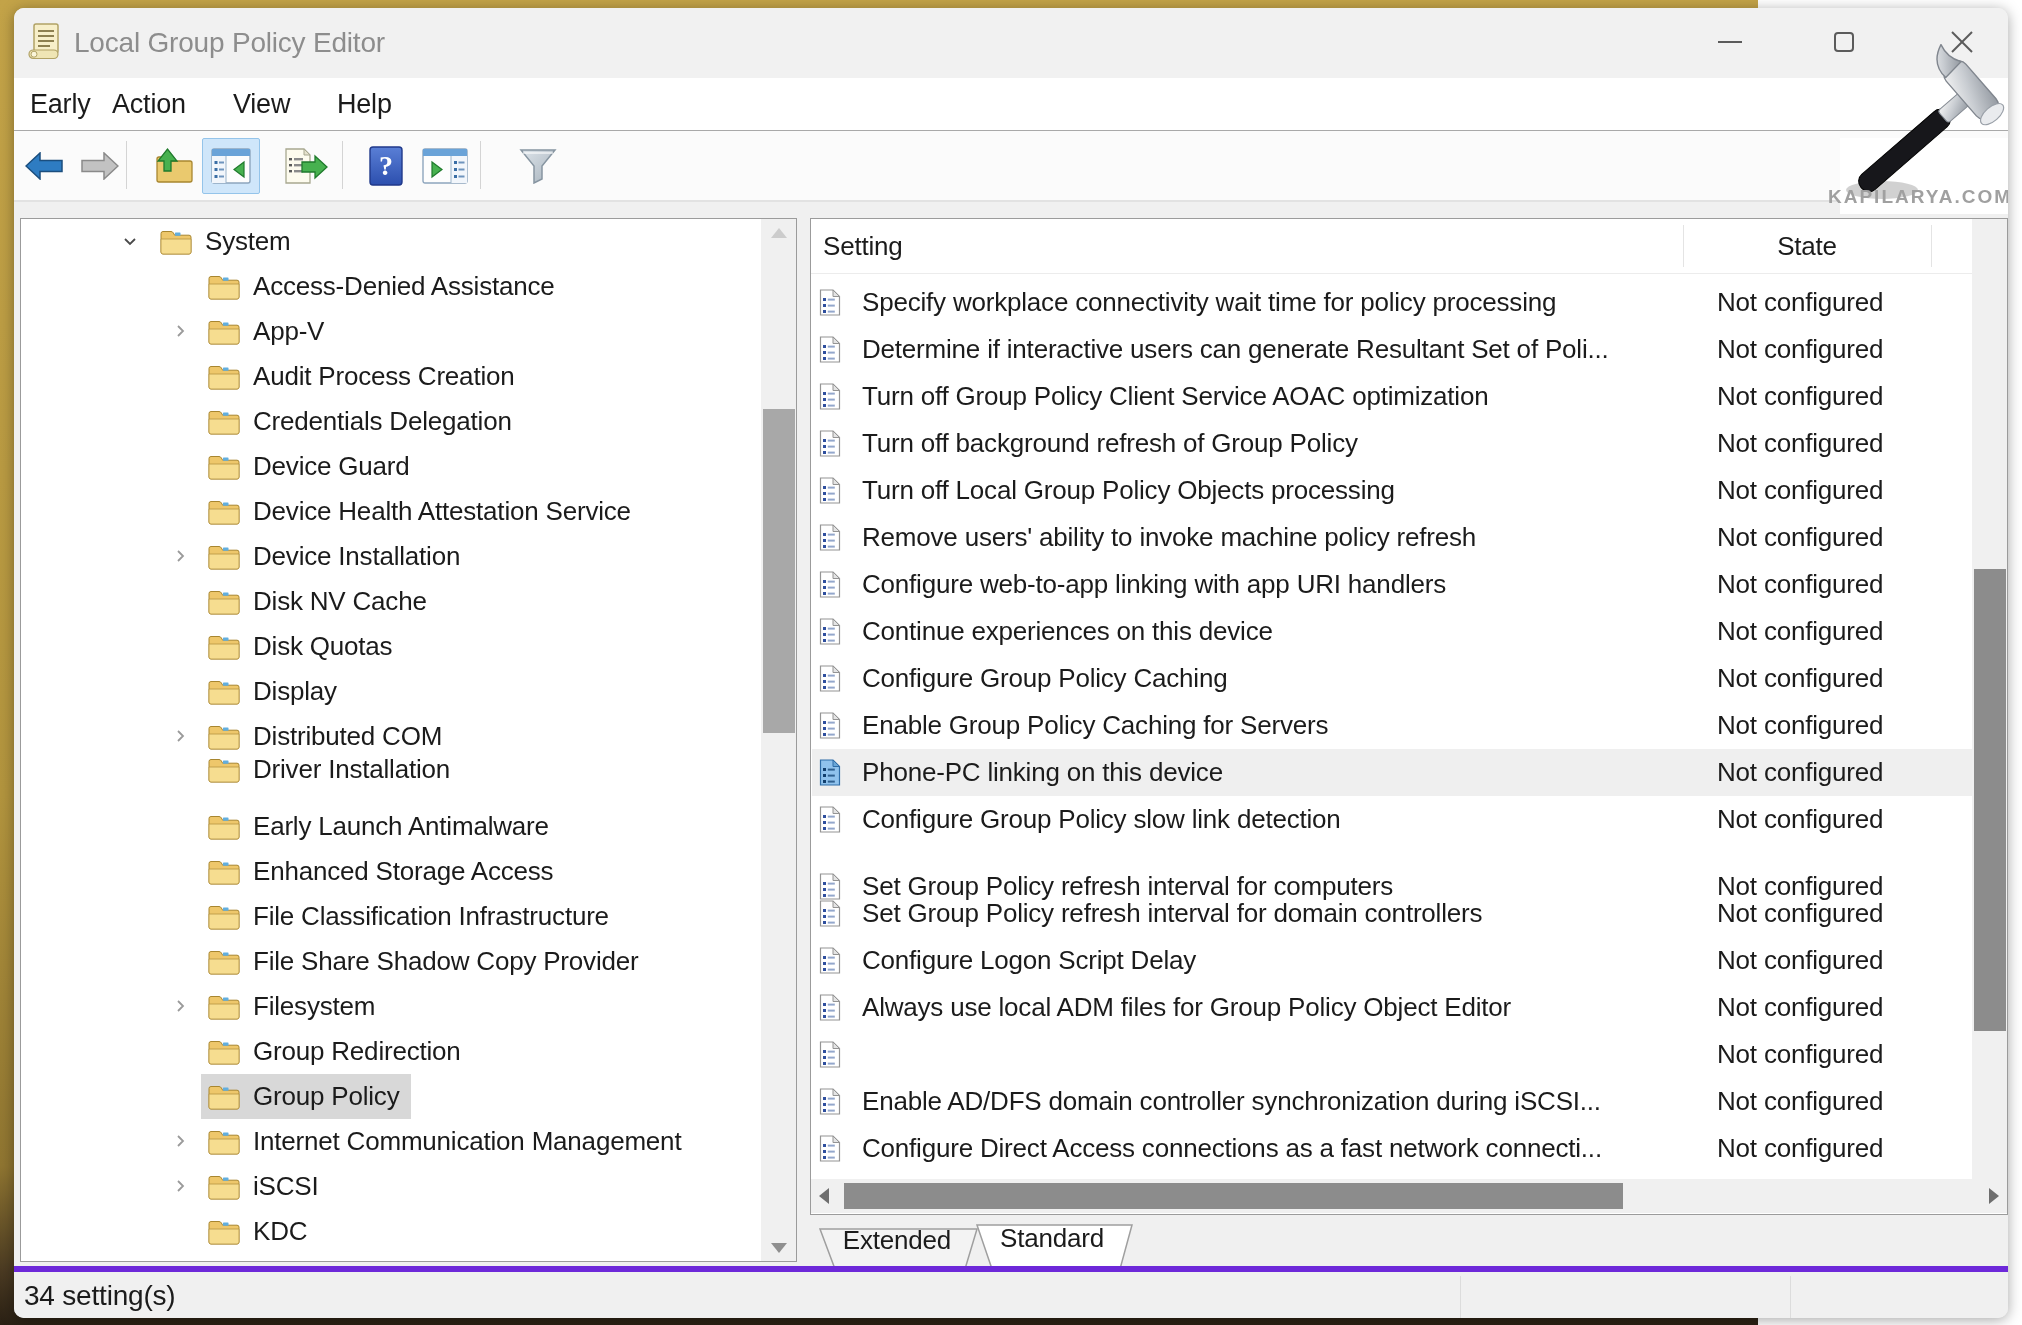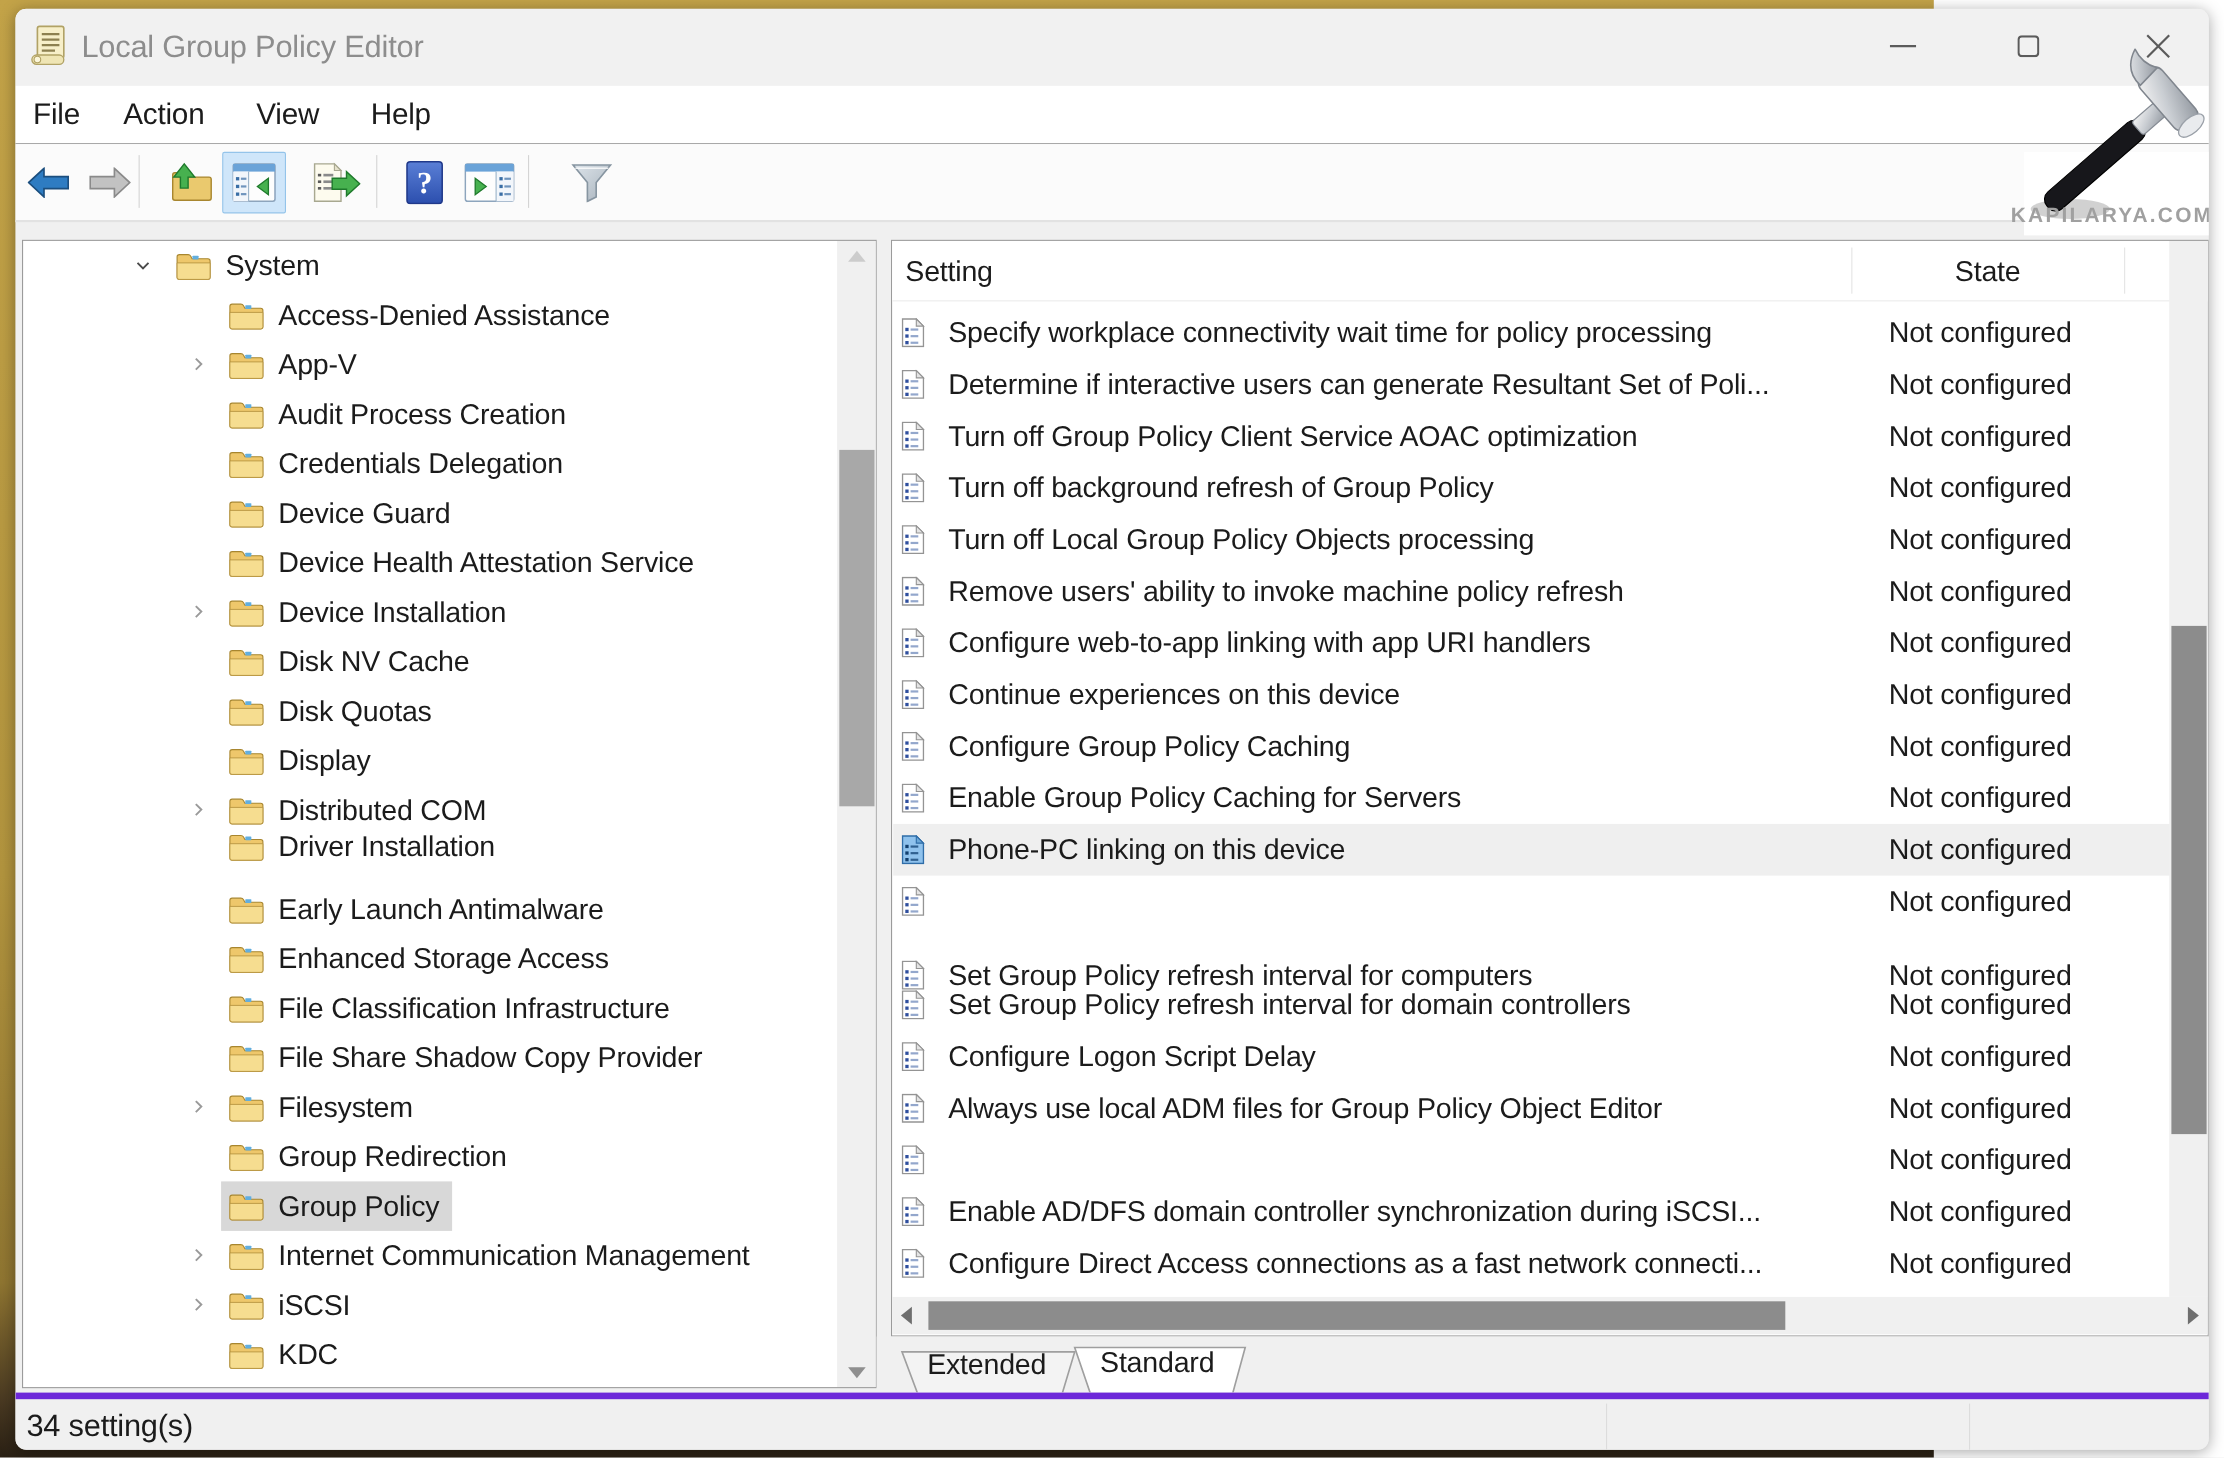--- a/index.html
+++ b/index.html
@@ -88,21 +88,21 @@
       </div>
       <div class="winbtn close">
         <svg width="22" height="22" viewBox="0 0 22 22">
             <line x1="1" y1="1" x2="21" y2="21" stroke="#5b5b5b" stroke-width="2"></line>
             <line x1="21" y1="1" x2="1" y2="21" stroke="#5b5b5b" stroke-width="2"></line>
           </svg>
       </div>
     </div>
 
     <div class="menubar" id="menubar">
-        <span style="left:16px">File</span>
+        <span style="left:16px">Early</span>
         <span style="left:98px">Action</span>
         <span style="left:219px">View</span>
         <span style="left:323px">Help</span>
       </div>
     <div class="mbar-sep"></div>
 
     <div class="toolbar">
       <div class="tbtn" style="left:2px;width:56px;">
         <svg width="38" height="28" viewBox="0 0 38 28">
             <path d="M15 1 V8.5 H37 V19.5 H15 V27 L1 14 Z" fill="#2e7cc2" stroke="#1b4e7e" stroke-width="1.5"></path>
@@ -662,20 +662,21 @@
        <svg class="doc-ic" viewBox="0 0 22 27">
     <path d="M1.5 1 H14 L20.5 7.5 V26 H1.5 Z" fill="#ffffff" stroke="#949494" stroke-width="1.2"></path>
     <path d="M14 1 L20.5 7.5 H14 Z" fill="#e4e4e4" stroke="#949494" stroke-width="1"></path>
     <rect x="4" y="9" width="3" height="3" fill="#2f4f9e"></rect>
               <rect x="8.8" y="9.6" width="7" height="2" fill="#93a7cc"></rect>
               <rect x="4" y="15" width="3" height="3" fill="#2f4f9e"></rect>
               <rect x="8.8" y="15.6" width="7" height="2" fill="#93a7cc"></rect>
               <rect x="4" y="21" width="3" height="3" fill="#2f4f9e"></rect>
               <rect x="8.8" y="21.6" width="7" height="2" fill="#93a7cc"></rect>
   </svg>
+       <span class="setting-label">Configure Group Policy slow link detection</span>
        <span class="state-label">Not configured</span>
      </div>
           <div class="list-row " style="top:644px">
        <svg class="doc-ic" viewBox="0 0 22 27">
     <path d="M1.5 1 H14 L20.5 7.5 V26 H1.5 Z" fill="#ffffff" stroke="#949494" stroke-width="1.2"></path>
     <path d="M14 1 L20.5 7.5 H14 Z" fill="#e4e4e4" stroke="#949494" stroke-width="1"></path>
     <rect x="4" y="9" width="3" height="3" fill="#2f4f9e"></rect>
               <rect x="8.8" y="9.6" width="7" height="2" fill="#93a7cc"></rect>
               <rect x="4" y="15" width="3" height="3" fill="#2f4f9e"></rect>
               <rect x="8.8" y="15.6" width="7" height="2" fill="#93a7cc"></rect>

